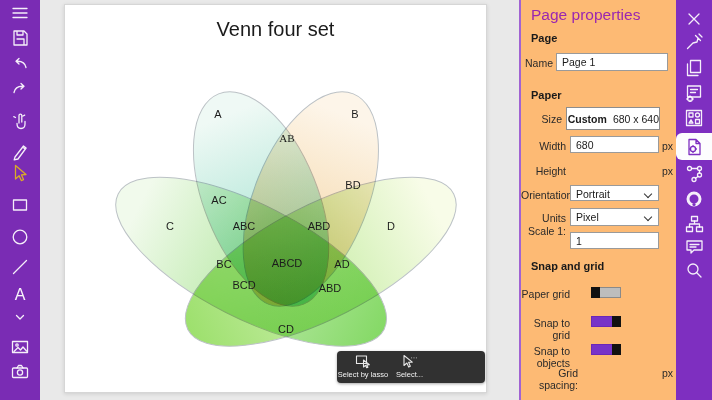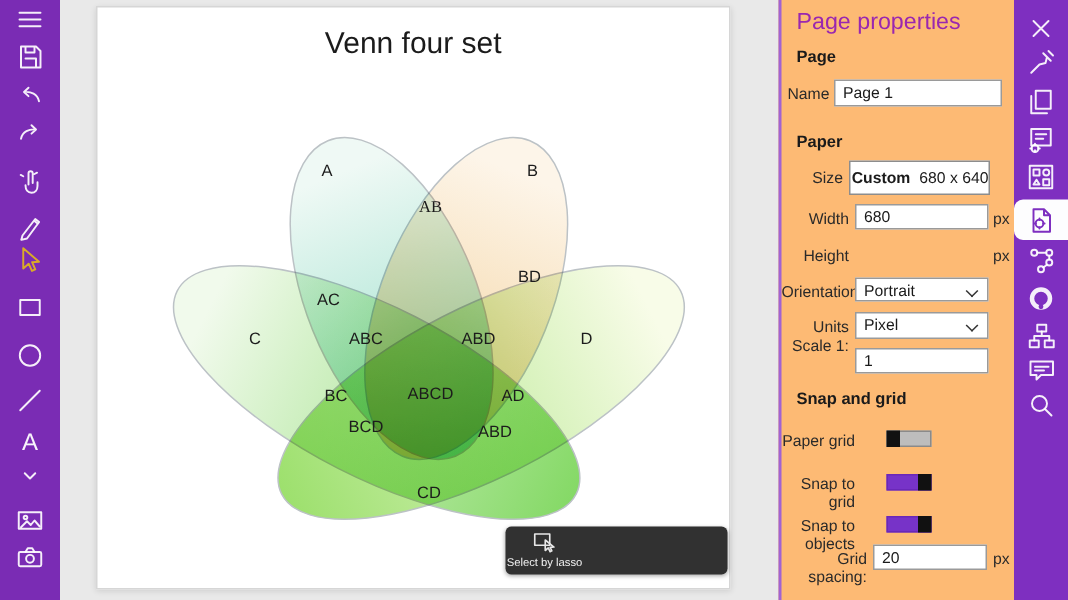--- a/index.html
+++ b/index.html
@@ -194,20 +194,27 @@
   </div>
 
   <div class="seltb">
     <div class="selbtn b2">
       <svg width="16" height="15">
         <rect x="1.5" y="2" width="10" height="7.5"></rect>
         <path d="M8.5 6v7l2-1.7 1.2 2.5 1.2-.6-1.1-2.3 2.5-.2z"></path>
       </svg>
       <div class="lbl">Select by lasso</div>
     </div>
+    <div class="selbtn b3">
+      <svg width="15" height="15">
+        <path d="M2 1.5v10l2.9-2.5 1.8 4.1 1.6-.8-1.7-4 3.7-.2z"></path>
+        <text x="8.5" y="5.5" font-size="7">⋯</text>
+      </svg>
+      <div class="lbl">Select...</div>
+    </div>
   </div>
 
   <div class="panel">
     <div class="p-title">Page properties</div>
 
     <div class="p-head" style="top:32px">Page</div>
     <div class="p-lab" style="top:57px;width:32px">Name</div>
     <input class="p-in" style="left: 35px; top: 53px; width: 112px; height: 18px;" value="Page 1">
 
     <div class="p-head" style="top:89px">Paper</div>
@@ -250,21 +257,20 @@
     <div class="toggle on" style="top:316px">
         <div class="knob"></div>
       </div>
 
     <div class="p-lab" style="top:345px;width:49px">Snap to objects</div>
     <div class="toggle on" style="top:344px">
         <div class="knob"></div>
       </div>
 
     <div class="p-lab" style="top:367px;width:57px">Grid spacing:</div>
-    <input class="p-in" style="left: 61px; top: 363px; width: 76px; height: 17px;" value="20">
     <div class="p-px" style="left:141px;top:367px">px</div>
   </div>
 
   <div class="rtb">
     <div class="activebg"></div>
     <div class="tool" style="top:8px">
         <svg width="22" height="22">
           <path d="M6 6l10 10M16 6 6 16"></path>
         </svg>
       </div>

